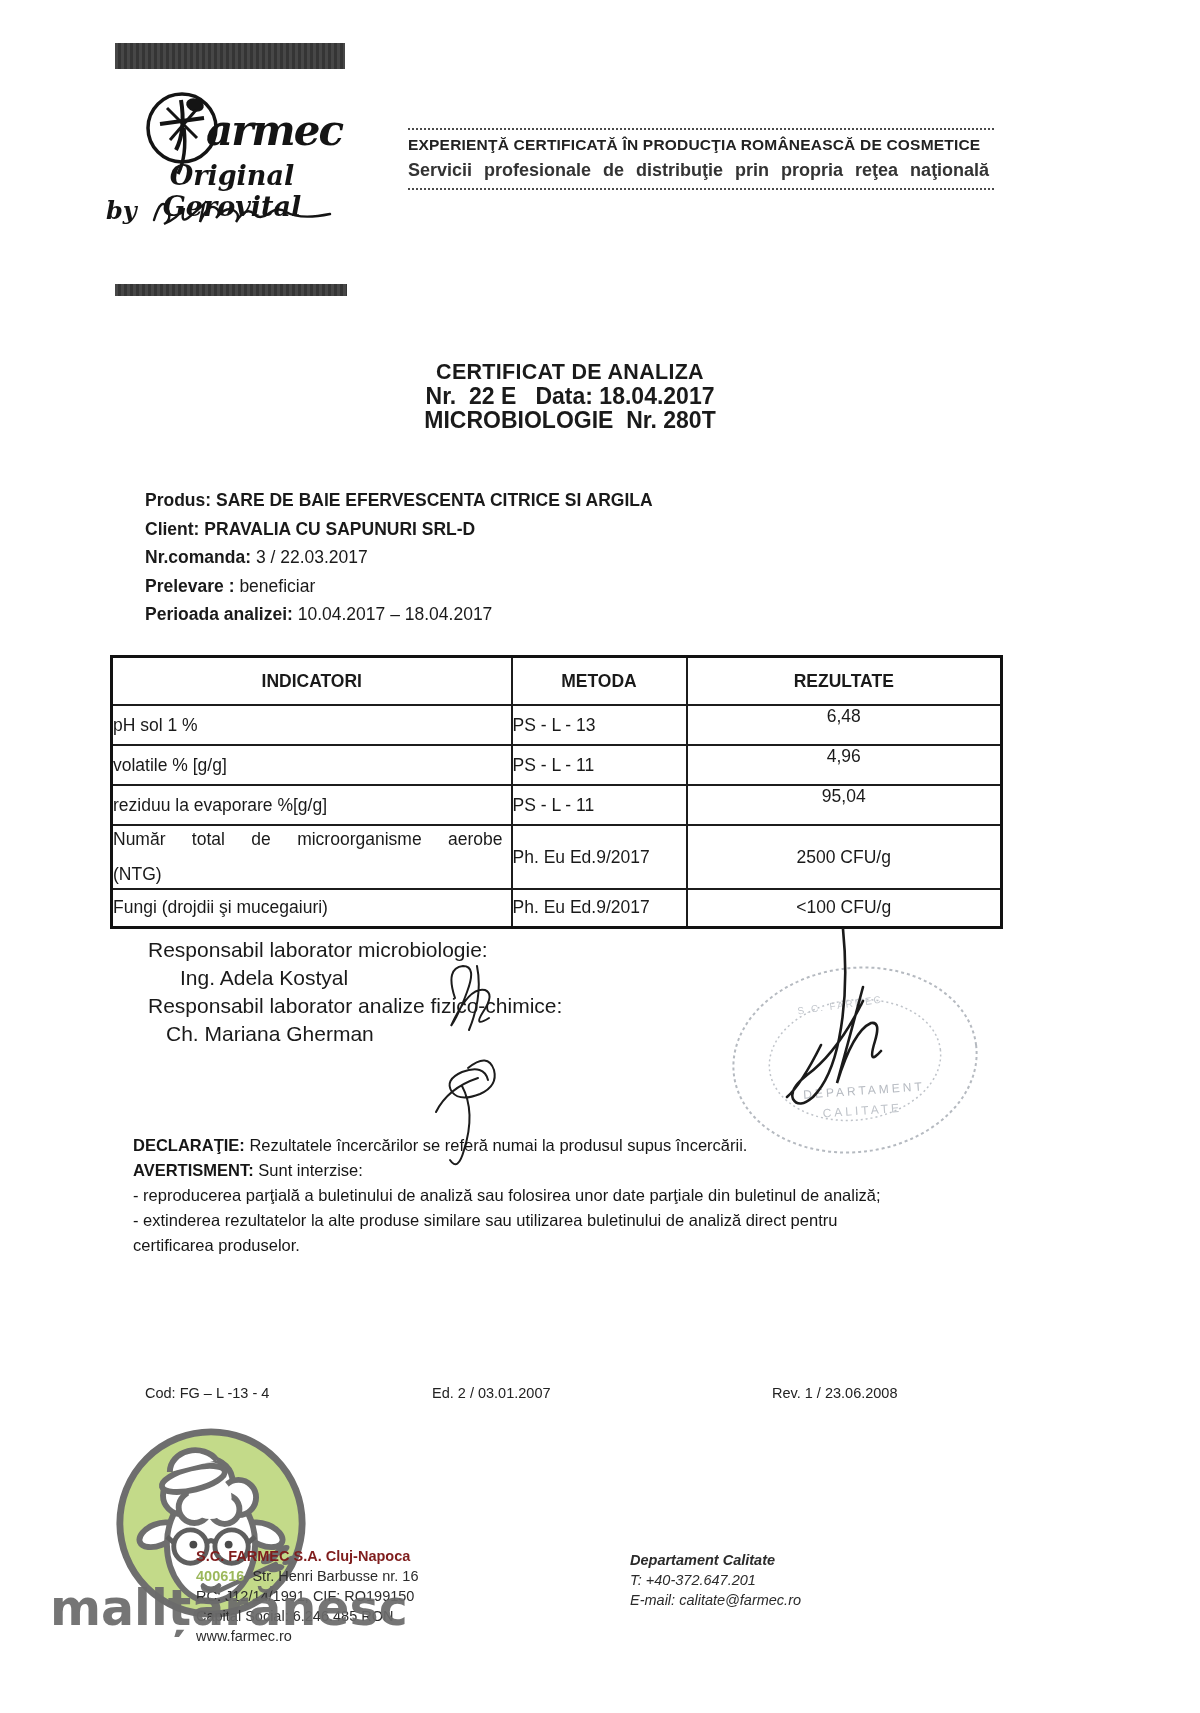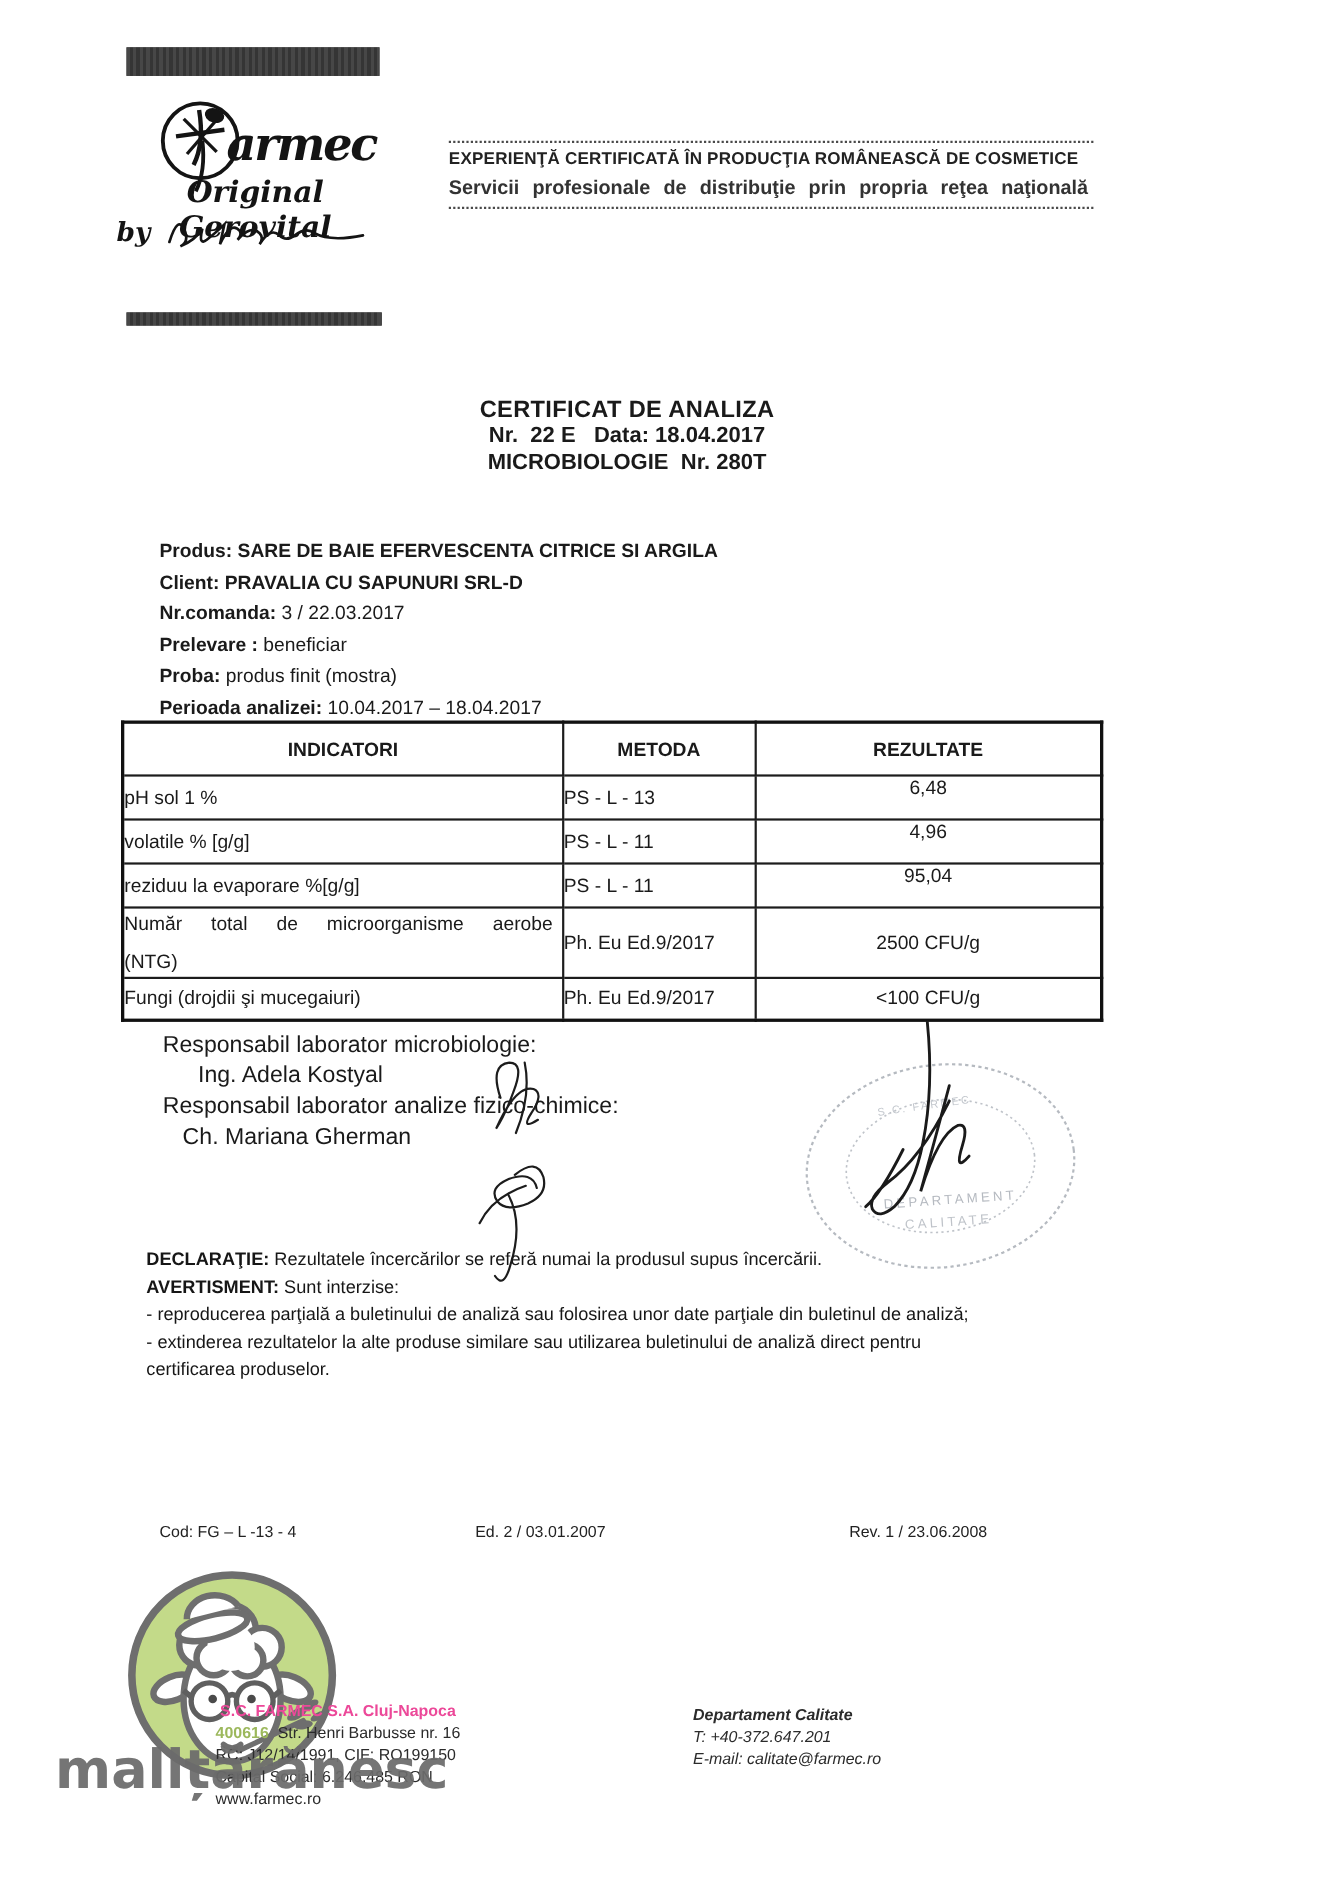--- a/index.html
+++ b/index.html
@@ -25,21 +25,21 @@
 
   
   .hdr{left:408px;top:128px;width:586px;}
   .dotted{border-top:2px dotted #4a4a4a;height:0;}
   .hdr-l1{margin-top:6px;font-size:15.5px;font-weight:bold;color:#222;letter-spacing:.2px;white-space:nowrap;}
   .hdr-l2{margin-top:6px;margin-bottom:7px;font-size:18px;color:#333;font-weight:bold;
           word-spacing:7px;white-space:nowrap;}
 
   
   .title{left:330px;top:360px;width:480px;text-align:center;line-height:24px;}
-  .title div{font-weight:bold;font-size:20px;white-space:pre-wrap;}
+  .title div{font-weight:bold;font-size:23px;white-space:pre-wrap;}
   .title .t1{font-size:21.5px;letter-spacing:.3px;}
 
   
   .details{left:145px;top:486px;font-size:17.5px;line-height:28.5px;}
   .details .lbl{font-weight:bold;}
   .details .vbold{font-weight:bold;}
 
   
   table.an{left:110px;top:655px;position:absolute;border-collapse:collapse;table-layout:fixed;
            width:890px;border:3px solid #111;}
@@ -69,21 +69,21 @@
   
   .decl{left:133px;top:1133px;width:950px;font-size:16.5px;line-height:25px;color:#161616;}
   .decl b{font-weight:bold;}
 
   
   .codes{top:1385px;font-size:14.5px;color:#222;}
   .cod1{left:145px;} .cod2{left:432px;} .cod3{left:772px;}
 
   
   .company{left:196px;top:1546px;font-size:14.5px;line-height:20px;color:#2b2b2b;z-index:3;}
-  .company .c1{font-weight:bold;color:#ec4899;text-align:center;}
+  .company .c1{font-weight:bold;color:#7f1d1d;}
   .company .zip{color:#9cb85c;font-weight:bold;}
   .dept{left:630px;top:1550px;font-size:14.5px;line-height:20px;color:#2b2b2b;font-style:italic;}
   .dept .d1{font-weight:bold;}
   .sheep{left:113px;top:1425px;z-index:2;}
 
   
   .watermark{left:50px;top:1580px;z-index:6;font-family:"DejaVu Sans",sans-serif;
              font-weight:bold;font-size:49px;color:#6b6b6b;opacity:.93;letter-spacing:0px;}
 </style>
 </head>
@@ -122,21 +122,20 @@
     <div class="t1">CERTIFICAT DE ANALIZA</div>
     <div>Nr.  22 E   Data: 18.04.2017</div>
     <div>MICROBIOLOGIE  Nr. 280T</div>
   </div>
 
   <div class="abs details">
     <div><span class="lbl">Produs:</span> <span class="vbold">SARE DE BAIE EFERVESCENTA CITRICE SI ARGILA</span></div>
     <div><span class="lbl">Client:</span> <span class="vbold">PRAVALIA CU SAPUNURI SRL-D</span></div>
     <div><span class="lbl">Nr.comanda:</span> <span>3 / 22.03.2017</span></div>
     <div><span class="lbl">Prelevare :</span> <span>beneficiar</span></div>
-    <div><span class="lbl">Proba:</span> <span>produs finit (mostra)</span></div>
     <div><span class="lbl">Perioada analizei:</span> <span>10.04.2017 – 18.04.2017</span></div>
   </div>
 
   <table class="an">
     <colgroup>
         <col style="width:400px">
         <col style="width:175px">
         <col style="width:315px">
       </colgroup>
     <tbody>

